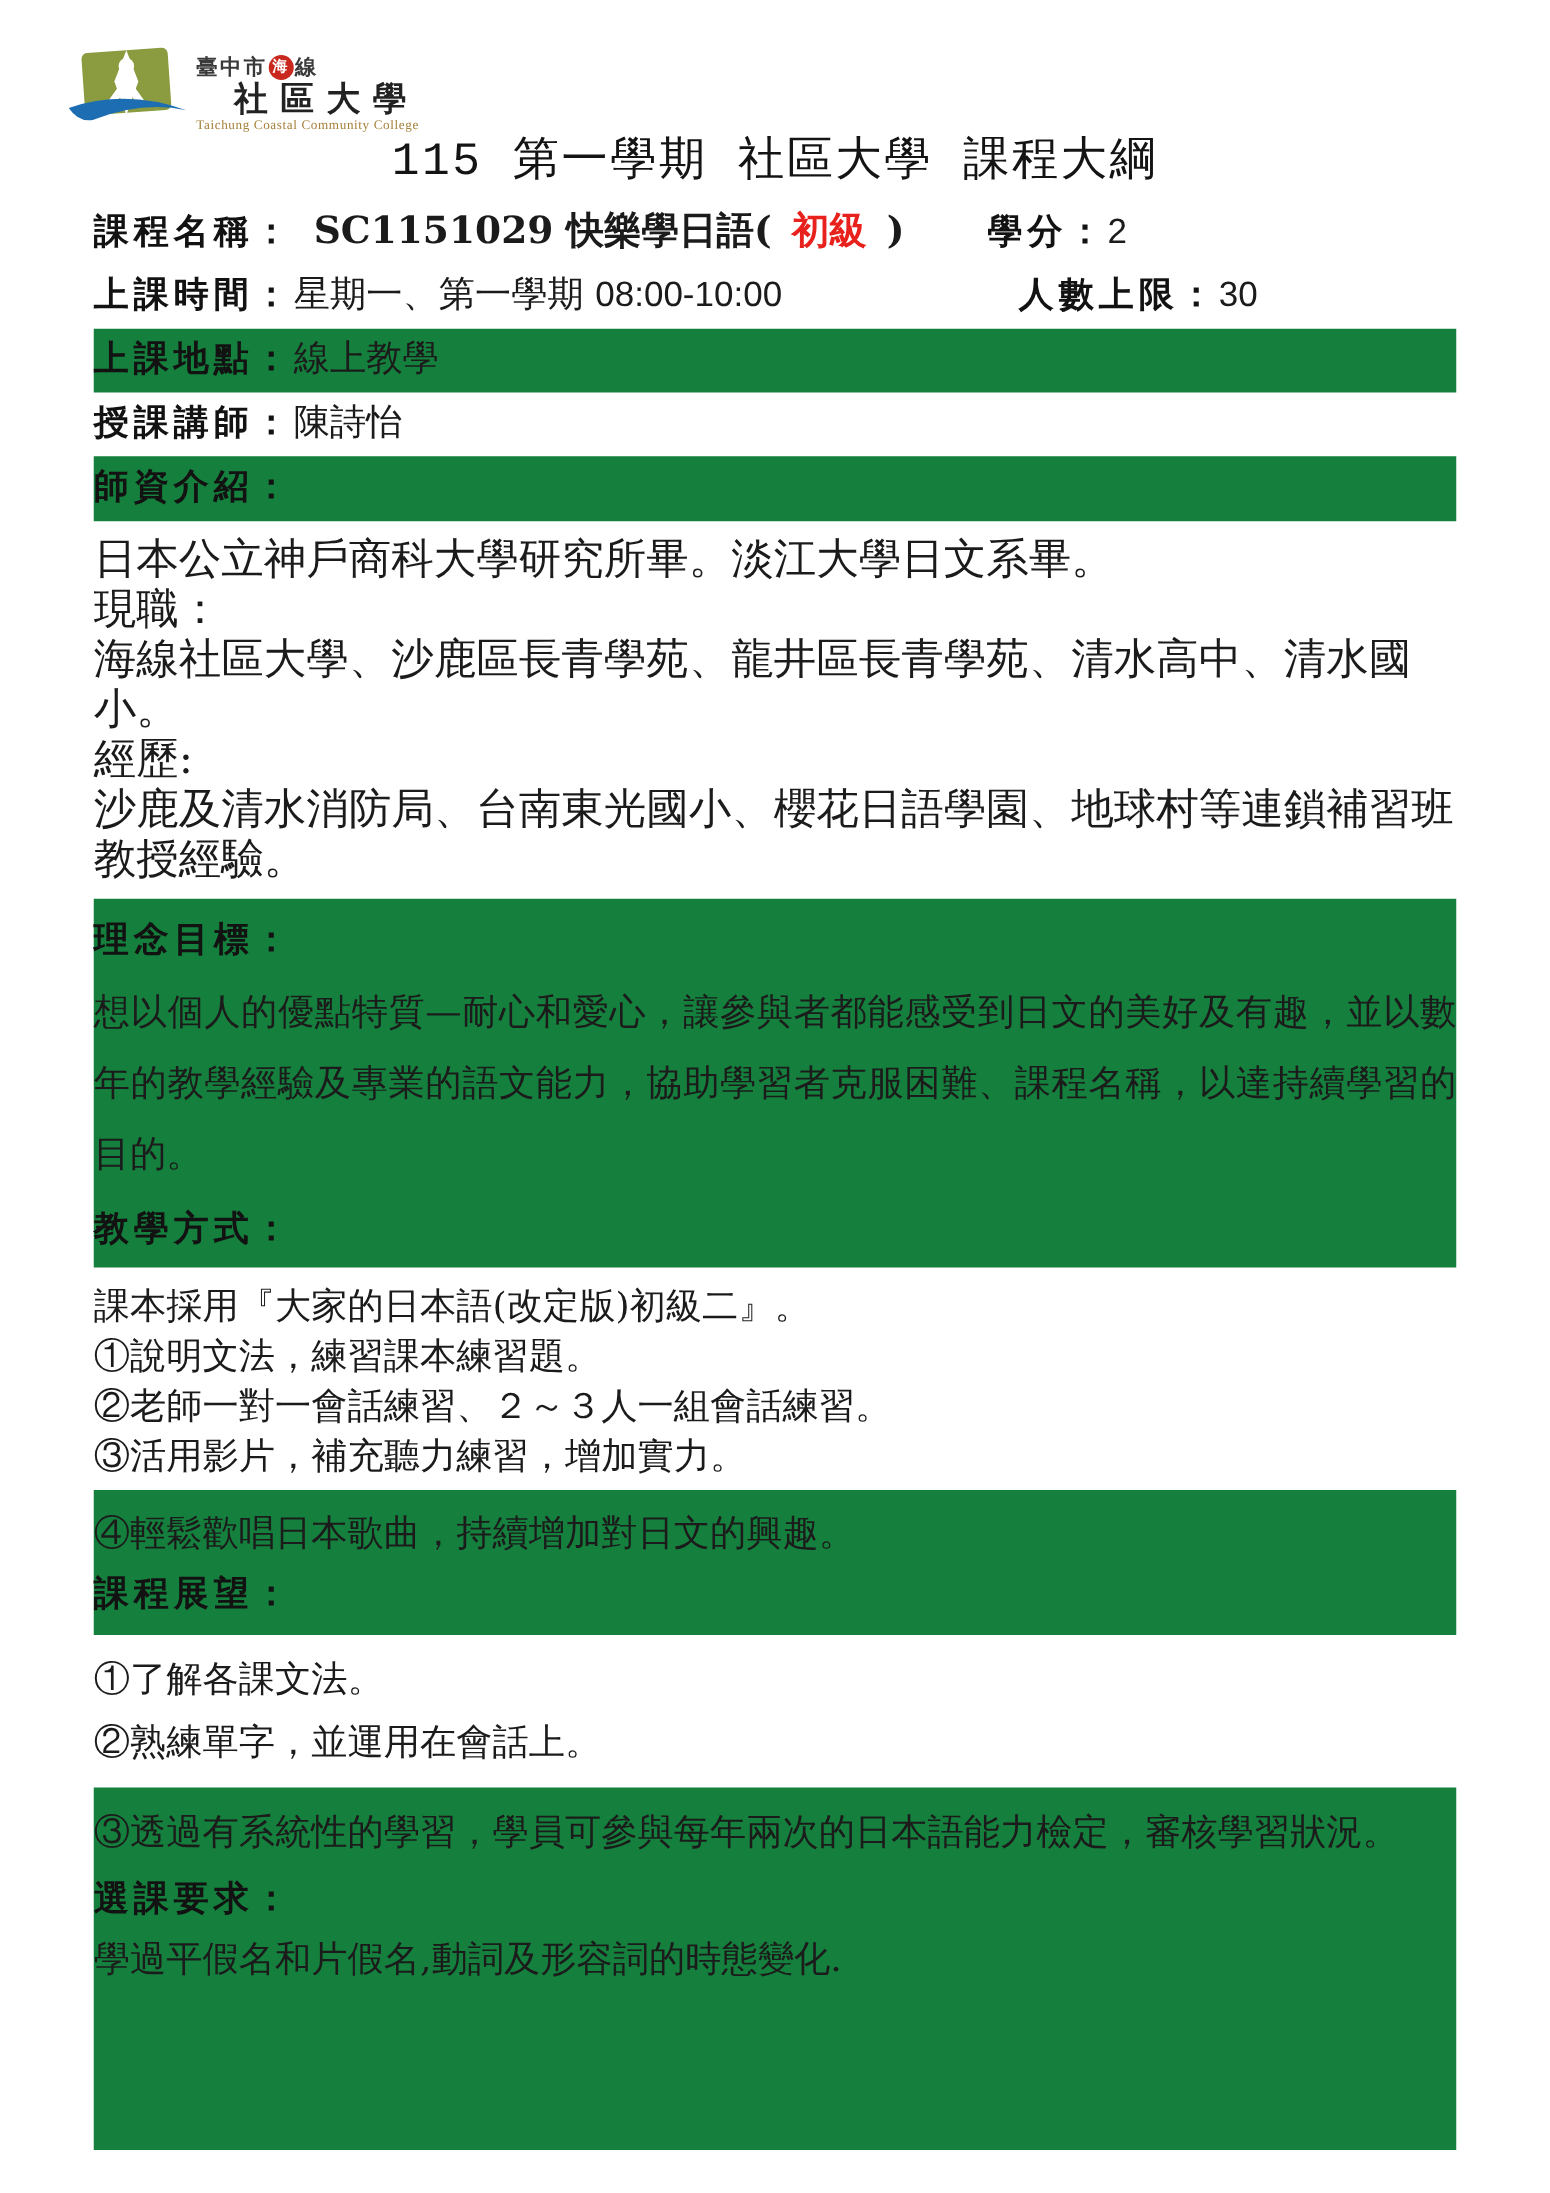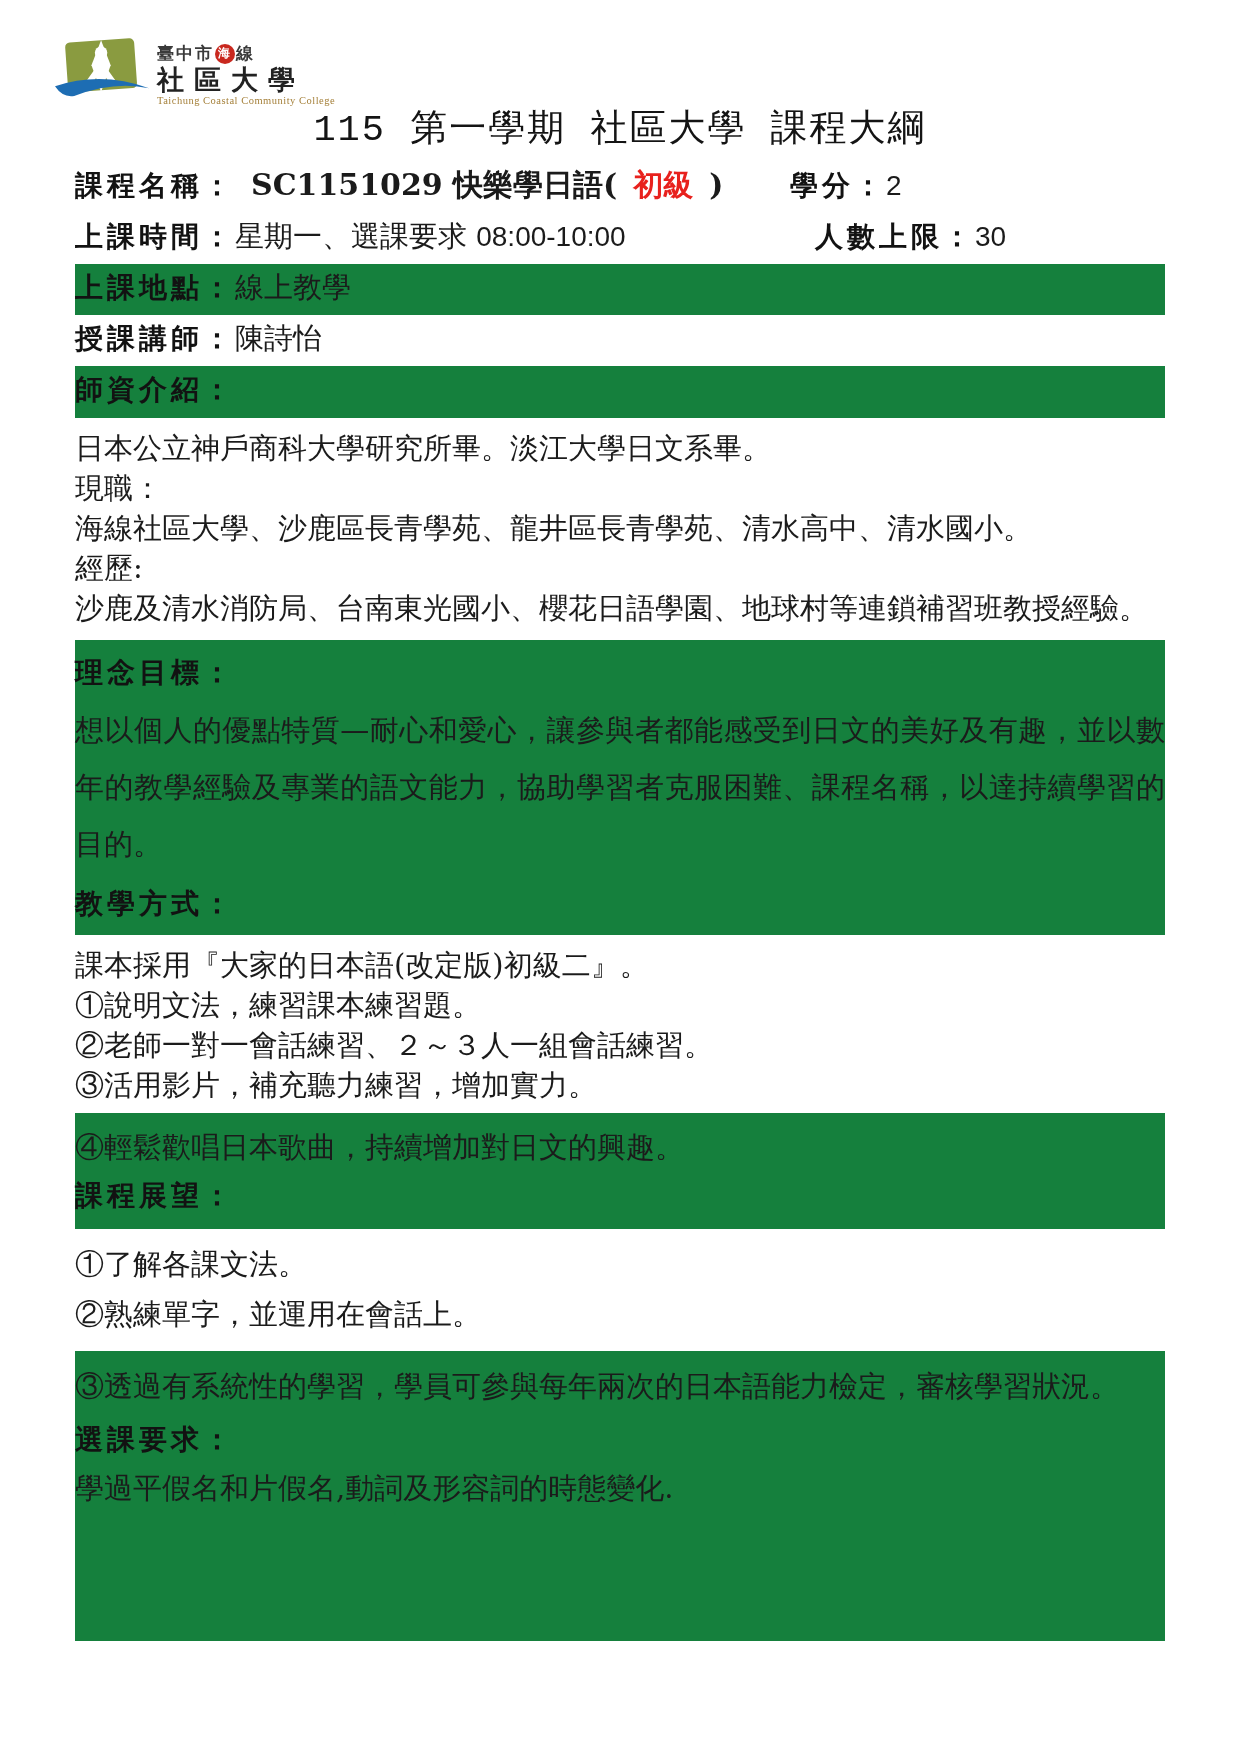--- a/index.html
+++ b/index.html
@@ -8,21 +8,21 @@
     width:1240px;height:1754px;
     margin:0 auto;
     background:#ffffff;
     font-family:"DejaVu Serif",serif;
     color:#1b1b1b;
     overflow:hidden;
   }
   
   .logo{
     position:absolute;top:36px;left:55px;
-    display:flex;align-items:flex-start;gap:6px;
+    display:flex;align-items:flex-start;gap:6px;text-align:right;
   }
   .logo-mark{display:block;}
   .logo-text{display:flex;flex-direction:column;margin-top:6px;}
   .logo-line1{
     font-family:"Liberation Sans",sans-serif;
     font-weight:bold;font-size:17px;color:#3a3a3a;
     letter-spacing:2px;display:flex;align-items:center;gap:1px;
   }
   .logo-seal{
     display:inline-flex;align-items:center;justify-content:center;
@@ -61,21 +61,21 @@
   .red{color:#e8211d;}
   .band{background:#15803d;}
   .info-row{display:flex;align-items:baseline;padding:7px 0;line-height:32px;}
   .info-left{flex:1;white-space:nowrap;}
   .info-right{width:375px;white-space:nowrap;}
   .info-right.shift{padding-left:25px;box-sizing:border-box;}
   .value-strong{font-weight:600;font-size:30px;margin-left:16px;}
   .simple-row{padding:7px 0;line-height:32px;}
   .head-row{padding:8px 0;line-height:32px;}
   .intro-block{padding:10px 0 6px 0;}
-  .intro-line{font-size:29px;line-height:40px;}
+  .intro-line{font-size:34px;line-height:40px;}
   .phil-band{margin-top:6px;padding:14px 0 6px 0;}
   .phil-para{
     font-size:29px;line-height:57px;
     text-align:justify;text-justify:inter-ideograph;
     margin:10px 0 2px 0;
   }
   .method-head{padding:10px 0 6px 0;}
   .method-block{padding:10px 0 4px 0;}
   .method-line{font-size:29px;line-height:40px;}
   .band-step4{margin-top:4px;padding:14px 0 4px 0;}
@@ -119,21 +119,21 @@
       <div class="info-left">
         <span class="heading">課程名稱：</span><span class="value-strong">SC1151029 快樂學日語(</span><span class="value-strong red">初級</span><span class="value-strong">)</span>
       </div>
       <div class="info-right">
         <span class="heading">學分：</span><span class="num">2</span>
       </div>
     </div>
 
     <div class="info-row">
       <div class="info-left">
-        <span class="heading">上課時間：</span><span class="kai">星期一、選課要求 </span><span class="num">08:00-10:00</span>
+        <span class="heading">上課時間：</span><span class="kai">星期一、第一學期 </span><span class="num">08:00-10:00</span>
       </div>
       <div class="info-right shift">
         <span class="heading">人數上限：</span><span class="num">30</span>
       </div>
     </div>
 
     <div class="band simple-row">
       <span class="heading">上課地點：</span><span class="kai">線上教學</span>
     </div>
 

